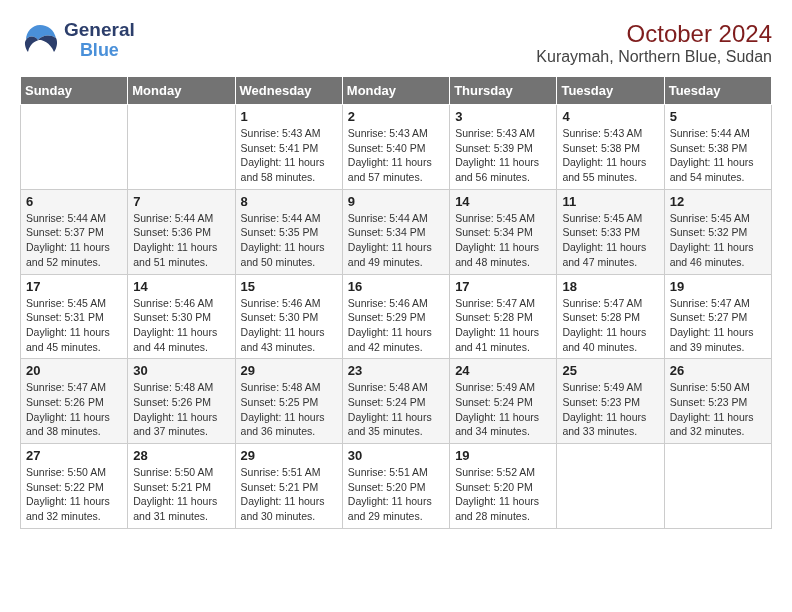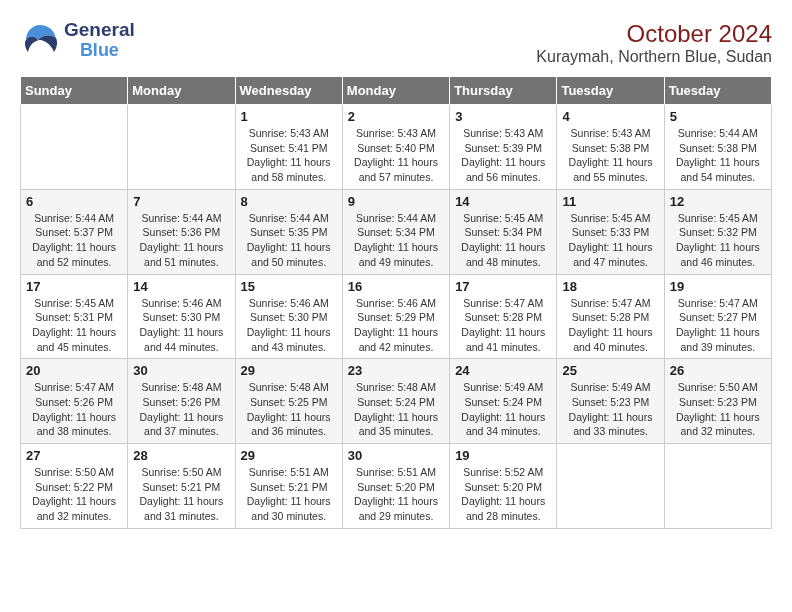--- a/index.html
+++ b/index.html
@@ -57,21 +57,20 @@
       font-size: 13px;
       font-weight: bold;
       color: #222;
       display: block;
       margin-bottom: 2px;
     }
     .day-info {
       color: #333;
       font-size: 10.5px;
       line-height: 1.4;
-      text-align: center;
     }
     .empty-cell {
       background: #f9f9f9;
     }
     .logo-container {
       display: flex;
       align-items: center;
       gap: 4px;
     }
     .logo-icon {

